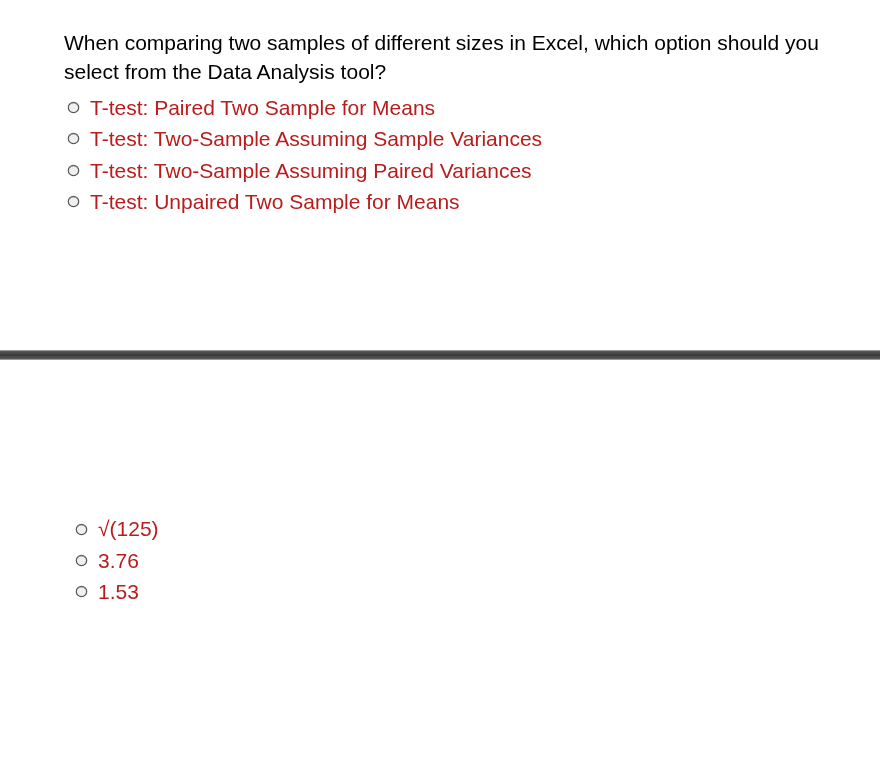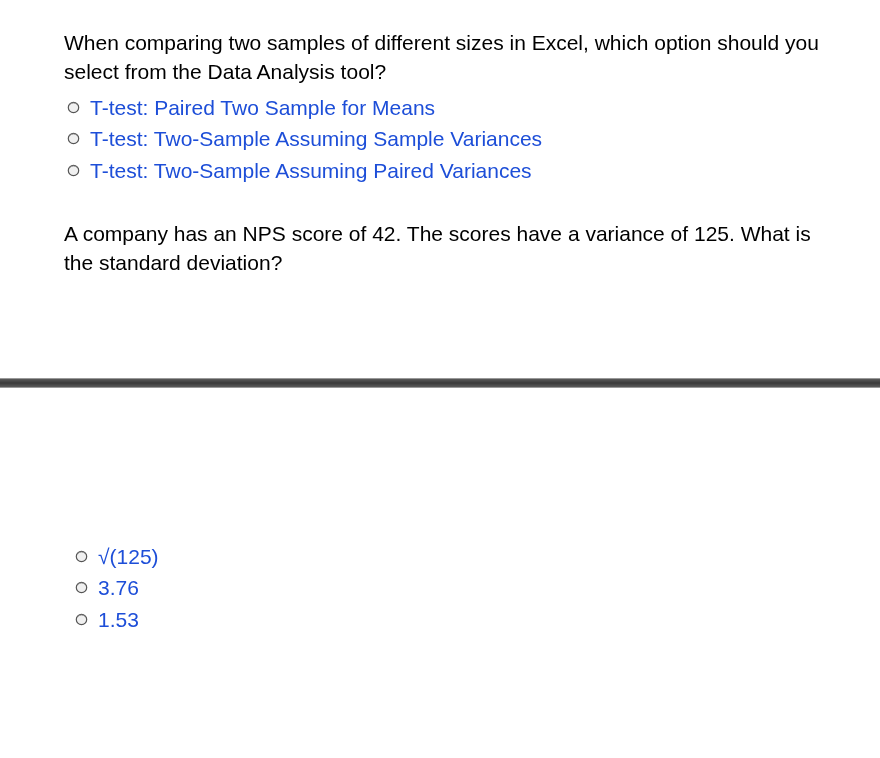--- a/index.html
+++ b/index.html
@@ -43,21 +43,21 @@
       display: inline-flex;
       align-items: center;
       justify-content: center;
     }
     .radio-icon svg {
       display: block;
     }
     .option-label {
       font-size: 21px;
       line-height: 1.4;
-      color: #1d4ed8;
+      color: #b91c1c;
     }
     .q2-spacer {
       height: 32px;
     }
     .divider-block {
       margin-top: 100px;
       width: 100%;
       height: 10px;
       background: linear-gradient(to bottom, #5a5a5a 0%, #3a3a3a 50%, #5a5a5a 100%);
       border-top: 1px solid #999;
@@ -96,25 +96,33 @@
     </div>
     <div class="option-row">
       <span class="radio-icon">
         <svg width="13" height="13" viewBox="0 0 13 13">
             <circle cx="6.5" cy="6.5" r="5.2" fill="#f0f0f0" stroke="#555" stroke-width="1.2"></circle>
             <path d="M2.5 4 A5 5 0 0 1 10.5 4" fill="none" stroke="#888" stroke-width="0.8"></path>
           </svg>
       </span>
       <span class="option-label">T-test: Two-Sample Assuming Paired Variances</span>
     </div>
+    <div class="option-row">
+      <span class="radio-icon">
+        <svg width="13" height="13" viewBox="0 0 13 13">
+            <circle cx="6.5" cy="6.5" r="5.2" fill="#f0f0f0" stroke="#555" stroke-width="1.2"></circle>
+            <path d="M2.5 4 A5 5 0 0 1 10.5 4" fill="none" stroke="#888" stroke-width="0.8"></path>
+          </svg>
+      </span>
+      <span class="option-label">T-test: Unpaired Two Sample for Means</span>
+    </div>
   </div>
 
   <div class="q2-spacer"></div>
 
-  <div class="question-text">A company has an NPS score of 42. The scores have a variance of 125. What is the standard deviation?</div>
 </div>
 
 <div class="divider-block"></div>
 
 <div class="bottom-spacer"></div>
 
 <div class="content-bottom">
   <div class="options options-bottom">
     <div class="option-row">
       <span class="radio-icon">

